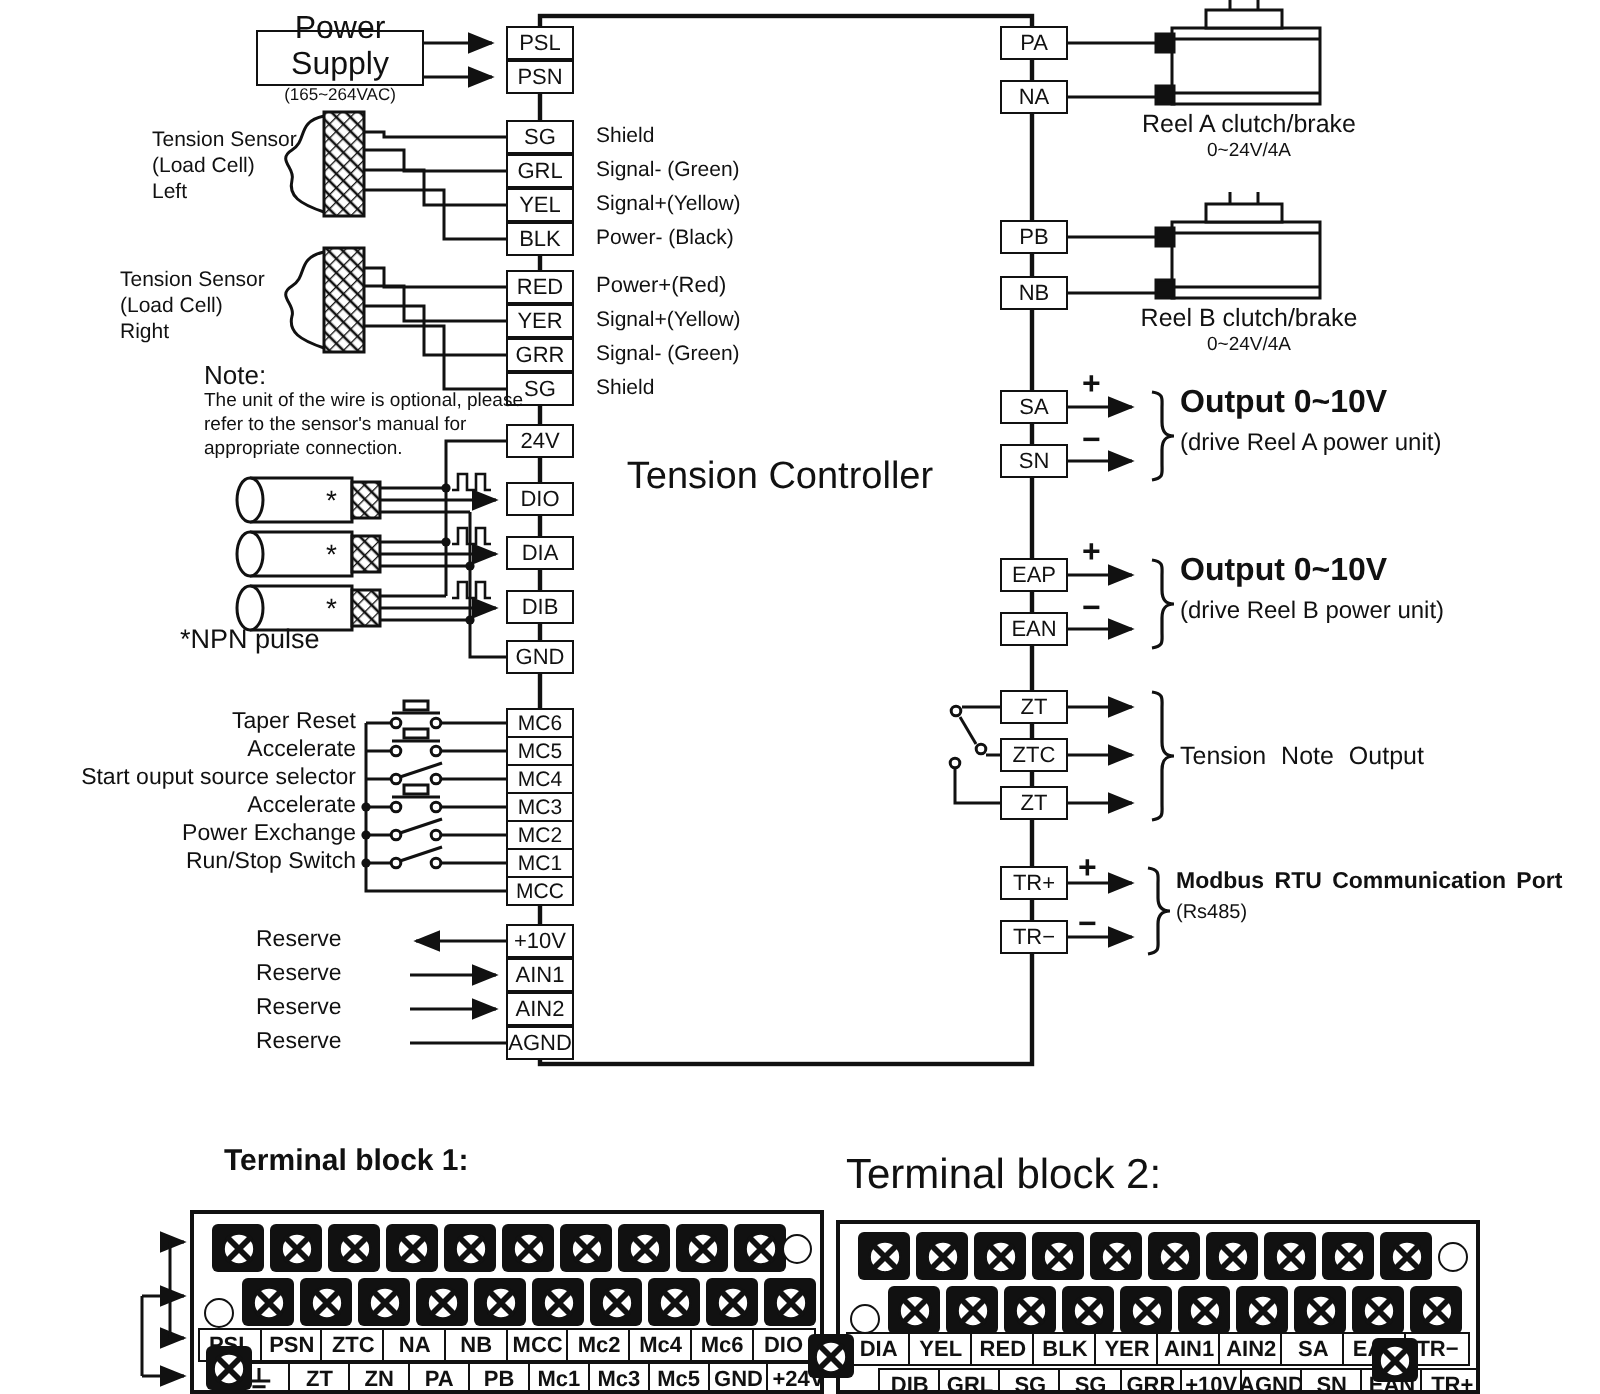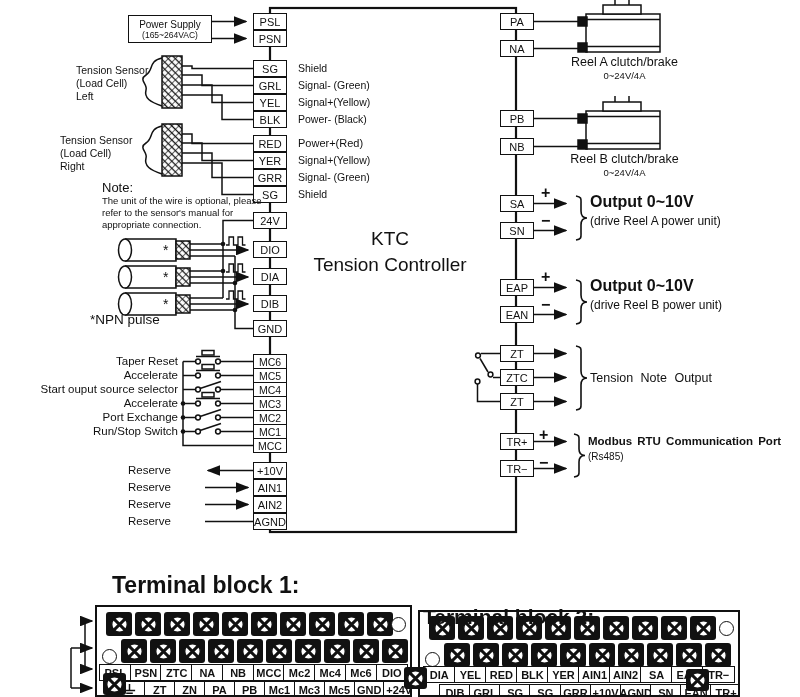--- a/index.html
+++ b/index.html
@@ -250,21 +250,21 @@
   <div class="term" style="left:500px;top:222px">SN</div>
   <div class="term" style="left:500px;top:279px">EAP</div>
   <div class="term" style="left:500px;top:306px">EAN</div>
   <div class="term" style="left:500px;top:345px">ZT</div>
   <div class="term" style="left:500px;top:369px">ZTC</div>
   <div class="term" style="left:500px;top:393px">ZT</div>
   <div class="term" style="left:500px;top:433px">TR+</div>
   <div class="term" style="left:500px;top:460px">TR−</div>
 
   <div class="box" style="left:128px;top:15px;width:84px;height:28px">
-    <div style="font-size:10px">Power Supply</div>
+    <div style="font-size:16px">Power Supply</div>
     <div style="font-size:8.5px">(165~264VAC)</div>
   </div>
 
   <div class="txt" style="left:76px;top:64px;font-size:10.5px;line-height:13px">
     <div>Tension Sensor</div>
     <div>(Load Cell)</div>
     <div>Left</div>
   </div>
 
   <div class="txt" style="left:60px;top:134px;font-size:10.5px;line-height:13px">
@@ -288,30 +288,29 @@
   <div class="txt" style="left:298px;top:154px;font-size:10.5px">Signal+(Yellow)</div>
   <div class="txt" style="left:298px;top:171px;font-size:10.5px">Signal- (Green)</div>
   <div class="txt" style="left:298px;top:188px;font-size:10.5px">Shield</div>
 
   <div class="txt" style="left:90px;top:312px;font-size:13.5px">*NPN pulse</div>
 
   <div class="txt rt" style="left:0;top:354.5px;width:178px;font-size:11.5px">Taper Reset</div>
   <div class="txt rt" style="left:0;top:368.5px;width:178px;font-size:11.5px">Accelerate</div>
   <div class="txt rt" style="left:0;top:382.5px;width:178px;font-size:11.5px">Start ouput source selector</div>
   <div class="txt rt" style="left:0;top:396.5px;width:178px;font-size:11.5px">Accelerate</div>
-  <div class="txt rt" style="left:0;top:410.5px;width:178px;font-size:11.5px">Port Exchange</div>
+  <div class="txt rt" style="left:0;top:410.5px;width:178px;font-size:11.5px">Power Exchange</div>
   <div class="txt rt" style="left:0;top:424.5px;width:178px;font-size:11.5px">Run/Stop Switch</div>
 
   <div class="txt" style="left:128px;top:463.5px;font-size:11.5px">Reserve</div>
   <div class="txt" style="left:128px;top:480.5px;font-size:11.5px">Reserve</div>
   <div class="txt" style="left:128px;top:497.5px;font-size:11.5px">Reserve</div>
   <div class="txt" style="left:128px;top:514.5px;font-size:11.5px">Reserve</div>
 
   <div class="txt" style="left:293px;top:226px;width:194px;text-align:center;font-size:19px;line-height:26px">
-    <div>KTC</div>
     <div>Tension Controller</div>
   </div>
 
   <div class="txt" style="left:552px;top:55px;width:145px;text-align:center">
     <div style="font-size:12.5px">Reel A clutch/brake</div>
     <div style="font-size:9.5px;margin-top:1px">0~24V/4A</div>
   </div>
   <div class="txt" style="left:552px;top:152px;width:145px;text-align:center">
     <div style="font-size:12.5px">Reel B clutch/brake</div>
     <div style="font-size:9.5px;margin-top:1px">0~24V/4A</div>
@@ -327,22 +326,22 @@
   <div class="txt" style="left:590px;top:277px;font-size:16px;font-weight:600">Output 0~10V</div>
   <div class="txt" style="left:590px;top:298px;font-size:12px">(drive Reel B power unit)</div>
 
   <div class="txt" style="left:590px;top:371px;font-size:12.5px;word-spacing:4px">Tension Note Output</div>
 
   <div class="txt" style="left:539px;top:426px;font-size:16px;font-weight:700">+</div>
   <div class="txt" style="left:539px;top:454px;font-size:16px;font-weight:700">−</div>
   <div class="txt" style="left:588px;top:435px;font-size:11.5px;font-weight:700;word-spacing:2px">Modbus RTU Communication Port</div>
   <div class="txt" style="left:588px;top:451px;font-size:10px">(Rs485)</div>
 
-  <div class="txt" style="left:112px;top:572px;font-size:23px;font-weight:600">Terminal block 1:</div>
-  <div class="txt" style="left:423px;top:605px;font-size:21px;font-weight:700">Terminal block 2:</div>
+  <div class="txt" style="left:112px;top:572px;font-size:15px;font-weight:600">Terminal block 1:</div>
+  <div class="txt" style="left:423px;top:576px;font-size:21px;font-weight:400">Terminal block 2:</div>
 
   <div class="tblock" style="left:95px;top:605px;width:317px;height:92px">
     <div class="srow" style="left:9px;top:5px">
         <div class="screw">
           <svg viewBox="0 0 20 20">
             <circle cx="10" cy="10" r="8.2" fill="#fff" stroke="#111" stroke-width="1.5"></circle>
             <path d="M4.6,4.6 L15.4,15.4 M15.4,4.6 L4.6,15.4" stroke="#111" stroke-width="3" stroke-linecap="round"></path>
           </svg>
         </div>
         <div class="screw">

